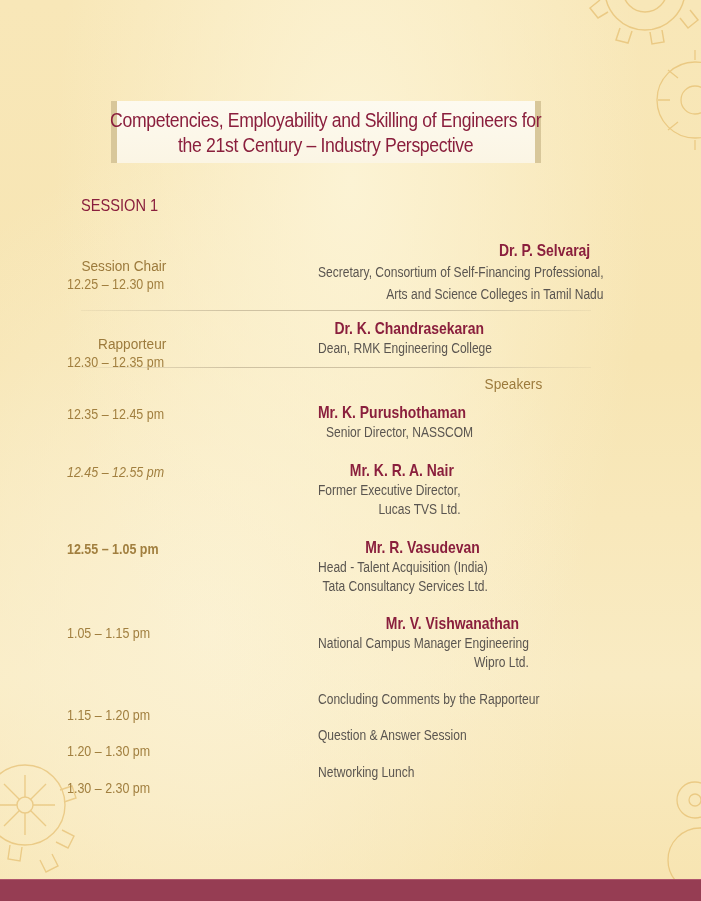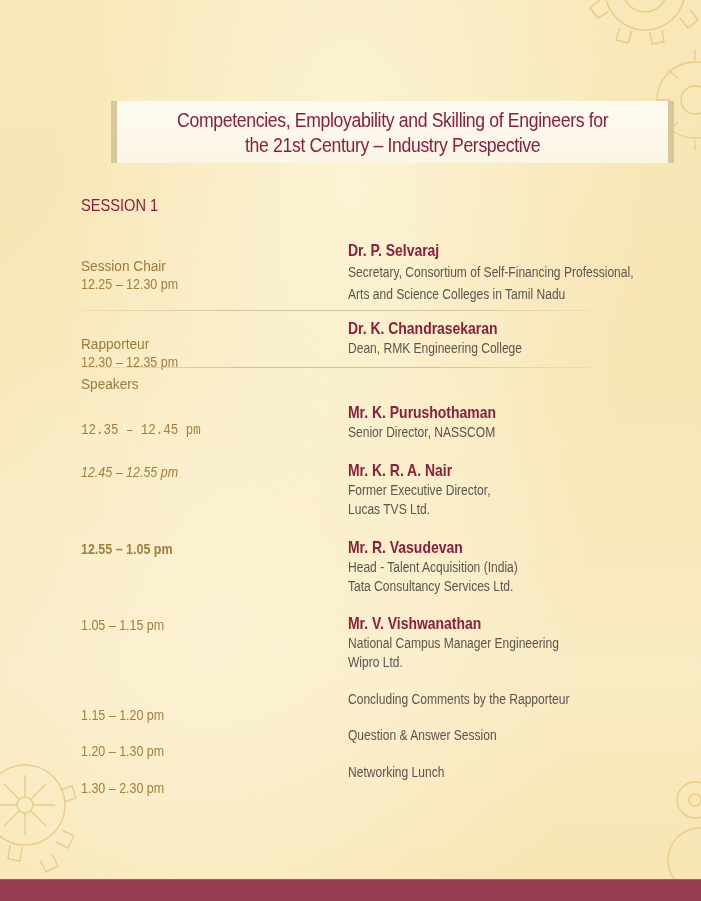--- a/index.html
+++ b/index.html
@@ -6,37 +6,37 @@
     body {
       width: 701px; height: 901px; position: relative; overflow: hidden;
       font-family: "Liberation Sans", sans-serif;
       background:
         radial-gradient(ellipse at 50% 20%, #fcf3d4 0%, rgba(252,243,212,0) 60%),
         radial-gradient(ellipse at 30% 70%, #fbf1d2 0%, rgba(251,241,210,0) 55%),
         linear-gradient(180deg, #f8e7b8 0%, #f7e5b3 40%, #f9ebc3 75%, #f7e4b0 100%);
     }
     .gear { position: absolute; opacity: 0.55; }
     .title-box {
-      position: absolute; left: 111px; top: 101px; width: 563px; height: 62px;
+      position: absolute; left: 111px; top: 101px; width: 430px; height: 62px;
       background: linear-gradient(180deg, #fdfaf0, #fbf5e4);
       border-left: 6px solid #d8c79a; border-right: 6px solid #d8c79a;
       box-sizing: border-box;
       display: flex; align-items: center; justify-content: center; text-align: center;
     }
     .title-box span {
       color: #8a1f3d; font-size: 20.5px; line-height: 25px; letter-spacing: -0.4px;
       transform: scaleX(0.86); display: block; white-space: nowrap;
     }
     .session-heading {
       position: absolute; left: 81px; top: 196px;
       color: #8a1f3d; font-size: 17px; transform: scaleX(0.86); transform-origin: left;
     }
-    .row { position: absolute; left: 81px; width: 540px; }
+    .row { position: absolute; left: 67px; width: 540px; text-align: right; }
     .left { position: absolute; left: 0; top: 16px; }
-    .right { position: absolute; left: 251px; top: 0; margin-left: 16px; }
+    .right { position: absolute; left: 251px; top: 0; }
     .label { color: #9c7a3c; font-size: 15.5px; line-height: 18px; display:block; transform: scaleX(0.88); transform-origin: left; white-space: nowrap; }
     .time { color: #a17f3f; font-size: 14.5px; line-height: 18px; display:block; transform: scaleX(0.86); transform-origin: left; white-space: nowrap; }
     .name { color: #8a1f3d; font-size: 17px; font-weight: bold; line-height: 20px; display:block; transform: scaleX(0.82); transform-origin: left; white-space: nowrap; }
     .desc { color: #5a5550; font-size: 14px; line-height: 19px; display:block; transform: scaleX(0.86); transform-origin: left; white-space: nowrap; }
     .desc.loose { line-height: 22px; }
     .divider { position: absolute; left: 81px; width: 510px; height: 1px;
       background: linear-gradient(90deg, rgba(200,185,150,0.2), #cfc2a2 30%, #cfc2a2 70%, rgba(200,185,150,0.2)); }
     .footer-bar { position: absolute; left: 0; top: 879px; width: 701px; height: 22px; background: #963d53; border-top: 1px solid #b0566c; }
   </style>
 </head>
@@ -106,21 +106,21 @@
   </div>
 </div>
 
 <div class="divider" style="top:367px;"></div>
 
 <div class="row" style="top:375px;">
   <span class="label">Speakers</span>
 </div>
 
 <div class="row" style="top:403px;">
-  <div class="left" style="top:18px;font-family:Liberation Mono, monospace;">
+  <div class="left" style="top:2px;">
       <span class="time">12.35 – 12.45 pm</span>
     </div>
   <div class="right">
     <span class="name">Mr. K. Purushothaman</span>
     <span class="desc">Senior Director, NASSCOM</span>
   </div>
 </div>
 
 <div class="row" style="top:461px;">
   <div class="left" style="top:2px;font-style:italic;">
@@ -138,21 +138,21 @@
       <span class="time">12.55 – 1.05 pm</span>
     </div>
   <div class="right">
     <span class="name">Mr. R. Vasudevan</span>
     <span class="desc">Head - Talent Acquisition (India)</span>
     <span class="desc">Tata Consultancy Services Ltd.</span>
   </div>
 </div>
 
 <div class="row" style="top:614px;">
-  <div class="left" style="top:2px;text-align:right;">
+  <div class="left" style="top:10px;text-align:right;">
       <span class="time">1.05 – 1.15 pm</span>
     </div>
   <div class="right">
     <span class="name">Mr. V. Vishwanathan</span>
     <span class="desc">National Campus Manager Engineering</span>
     <span class="desc">Wipro Ltd.</span>
   </div>
 </div>
 
 <div class="row" style="top:690px;">

